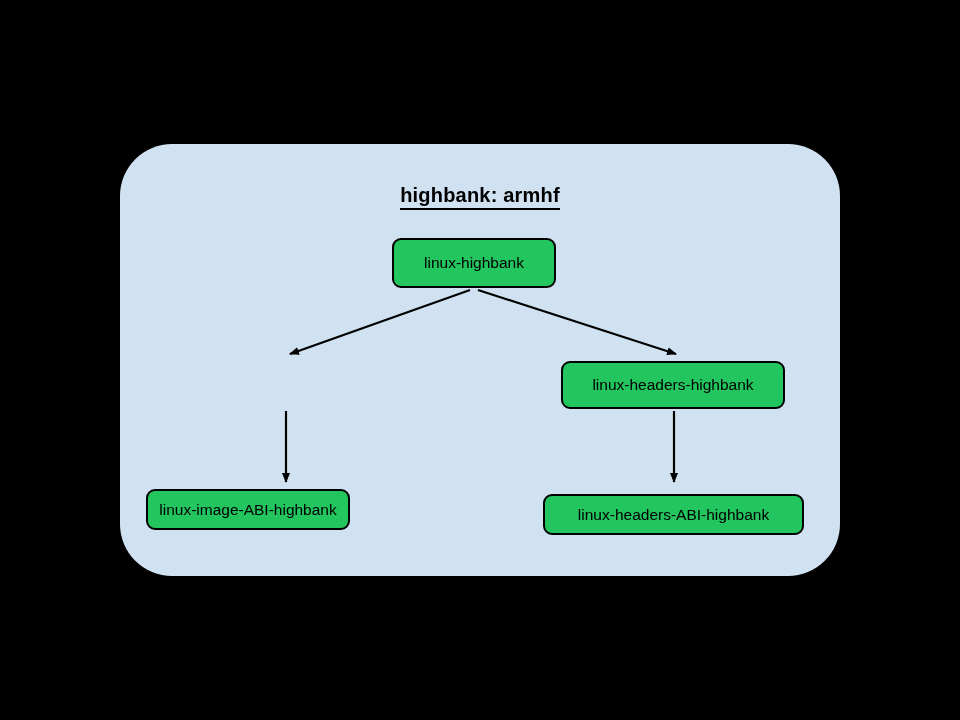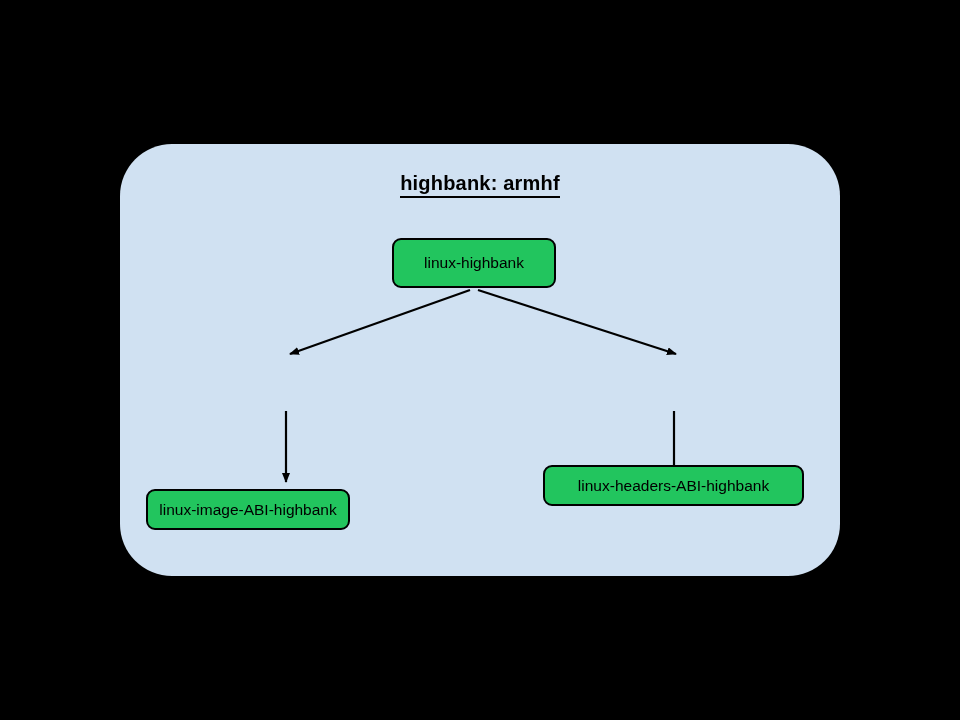--- a/index.html
+++ b/index.html
@@ -44,37 +44,37 @@
     font-size: 15.5px;
     line-height: 1;
     white-space: nowrap;
   }
   .node-label {
     display: block;
   }
   #panel-title {
     position: absolute;
     left: 120px;
-    top: 172px;
+    top: 184px;
     width: 720px;
     text-align: center;
     color: #000000;
     font-size: 20px;
     font-weight: bold;
     letter-spacing: 0.2px;
   }
   #panel-title .title-text {
     border-bottom: 2px solid #000000;
     padding-bottom: 2px;
   }
   #node-root      { left: 392px; top: 238px; width: 164px; height: 50px; }
   #node-image     { left: 183px; top: 361px; width: 205px; height: 48px; }
   #node-headers   { left: 561px; top: 361px; width: 224px; height: 48px; }
   #node-image-abi { left: 146px; top: 489px; width: 204px; height: 41px; }
-  #node-headers-abi { left: 543px; top: 465px; width: 261px; height: 41px; }
+  #node-headers-abi { left: 543px; top: 494px; width: 261px; height: 41px; }
 </style>
 </head>
 <body>
 
 <div id="screen">
 
   <div id="panel"></div>
 
   <svg id="diagram-svg" viewBox="0 0 960 720" xmlns="http://www.w3.org/2000/svg">
     <defs>
@@ -94,20 +94,23 @@
 
   <div id="panel-title">
     <span class="title-text">highbank: armhf</span>
   </div>
 
   <div class="node" id="node-root">
     <span class="node-label">linux-highbank</span>
   </div>
 
 
+  <div class="node" id="node-headers">
+    <span class="node-label">linux-headers-highbank</span>
+  </div>
 
   <div class="node" id="node-image-abi">
     <span class="node-label">linux-image-ABI-highbank</span>
   </div>
 
   <div class="node" id="node-headers-abi">
     <span class="node-label">linux-headers-ABI-highbank</span>
   </div>
 
 </div>

